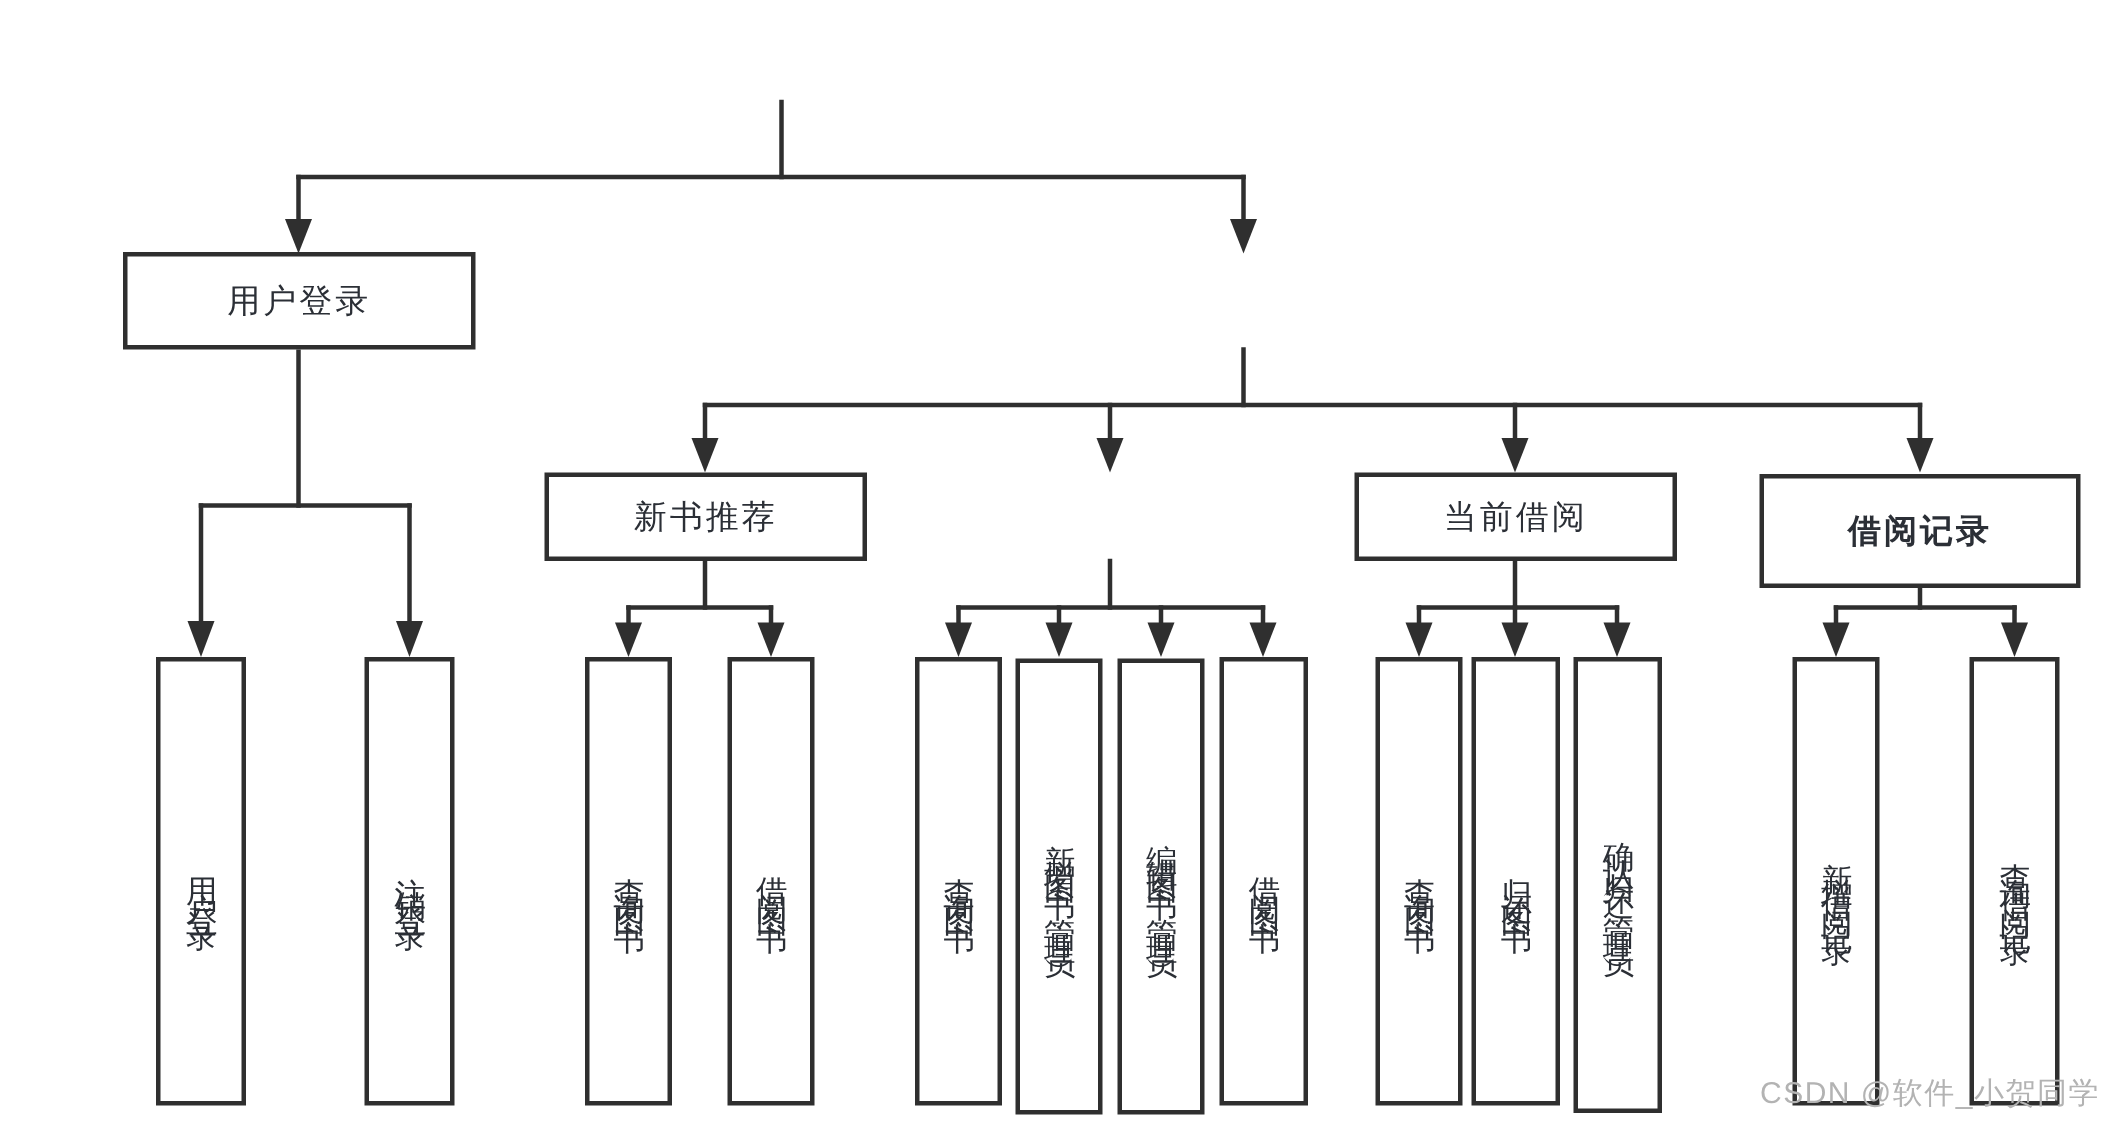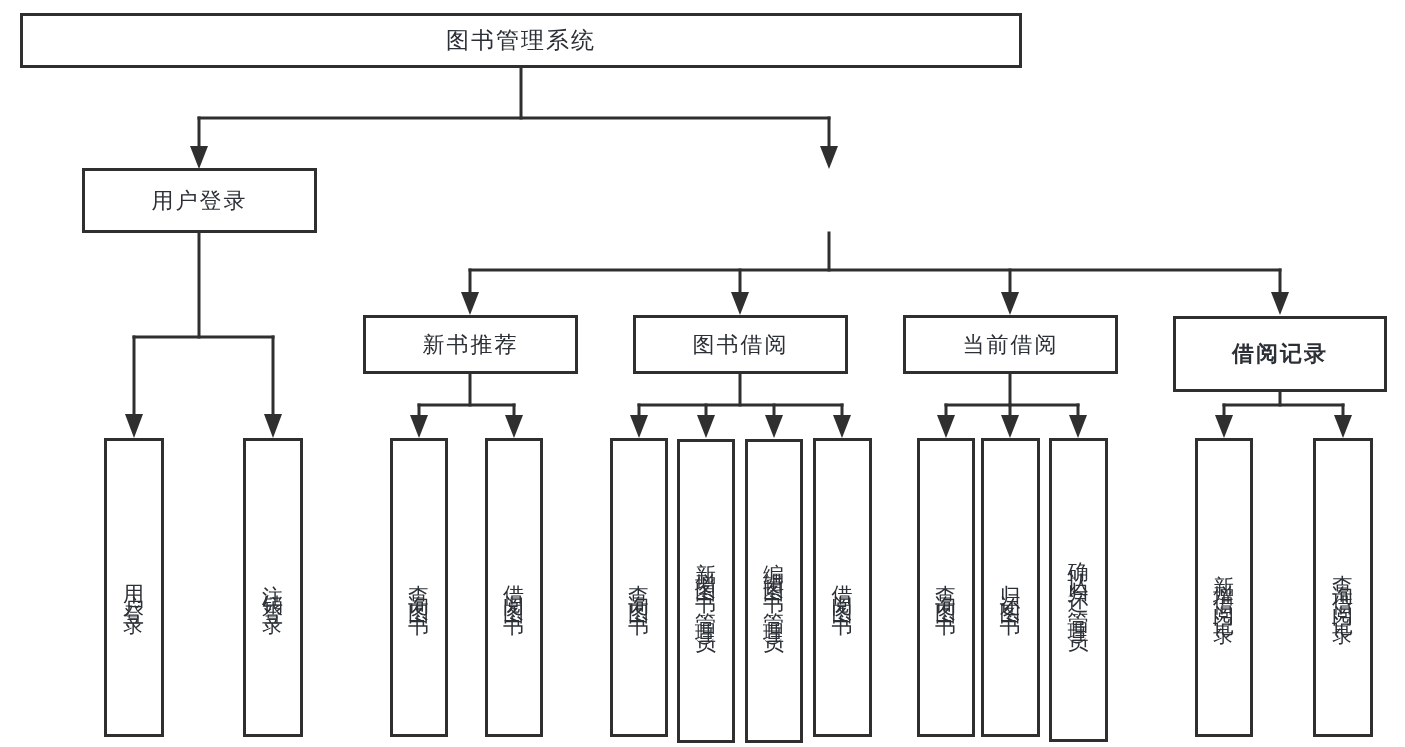--- a/index.html
+++ b/index.html
@@ -107,33 +107,27 @@
     <polygon class="ahead" points="1069,415 1087,415 1078,438"></polygon>
 
     <path class="cline" d="M1280,374 V405"></path>
     <path class="cline" d="M1224,405 H1343"></path>
     <path class="cline" d="M1224,405 V417"></path>
     <polygon class="ahead" points="1215,415 1233,415 1224,438"></polygon>
     <path class="cline" d="M1343,405 V417"></path>
     <polygon class="ahead" points="1334,415 1352,415 1343,438"></polygon>
   </svg>
 
-  <div class="node rootbox" style="left:20px;top:13px;width:1002px;height:55px;">
-    <span>图书管理系统</span>
-  </div>
 
   <div class="node hbox" style="left:82px;top:168px;width:235px;height:65px;">
     <span>用户登录</span>
   </div>
 
   <div class="node hbox" style="left:363px;top:315px;width:215px;height:59px;">
     <span>新书推荐</span>
-  </div>
-  <div class="node hbox" style="left:633px;top:315px;width:215px;height:59px;">
-    <span>图书借阅</span>
   </div>
   <div class="node hbox" style="left:903px;top:315px;width:215px;height:59px;text-align:center;">
     <span>当前借阅</span>
   </div>
   <div class="node hbox" style="left:1173px;top:316px;width:214px;height:76px;font-weight:bold;">
     <span>借阅记录</span>
   </div>
 
   <div class="node vbox" style="left:104px;top:438px;width:60px;height:299px;">
     <span>用户登录</span>
@@ -172,14 +166,15 @@
     <span>确认归还（管理员）</span>
   </div>
 
   <div class="node vbox" style="left:1195px;top:438px;width:58px;height:299px;">
     <span>新增借阅记录</span>
   </div>
   <div class="node vbox" style="left:1313px;top:438px;width:60px;height:299px;">
     <span>查询借阅记录</span>
   </div>
 
+  <div class="watermark">CSDN @软件_小贺同学</div>
 
 </div>
 
 </body></html>

